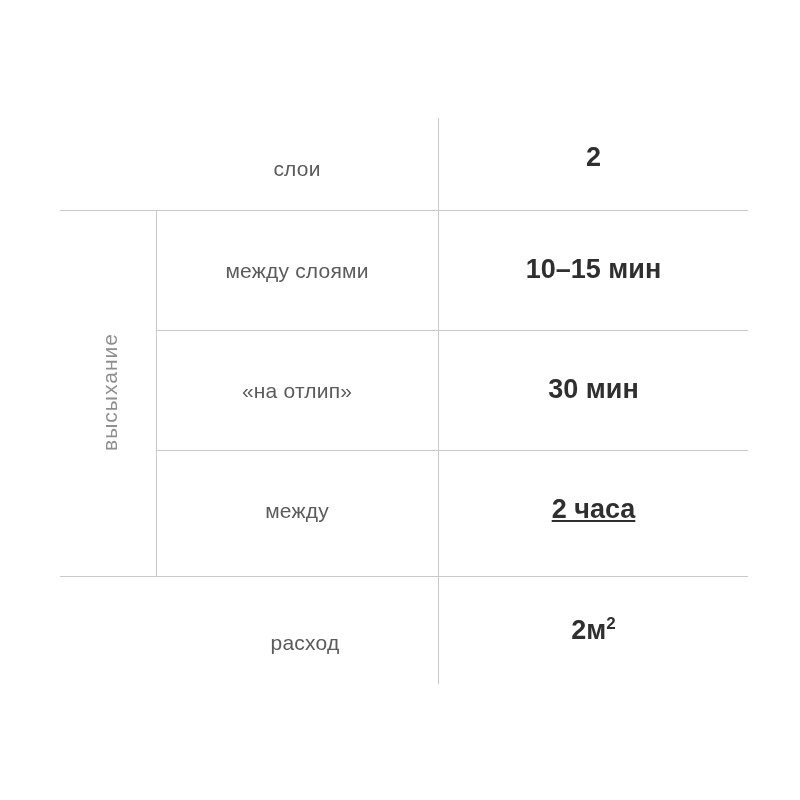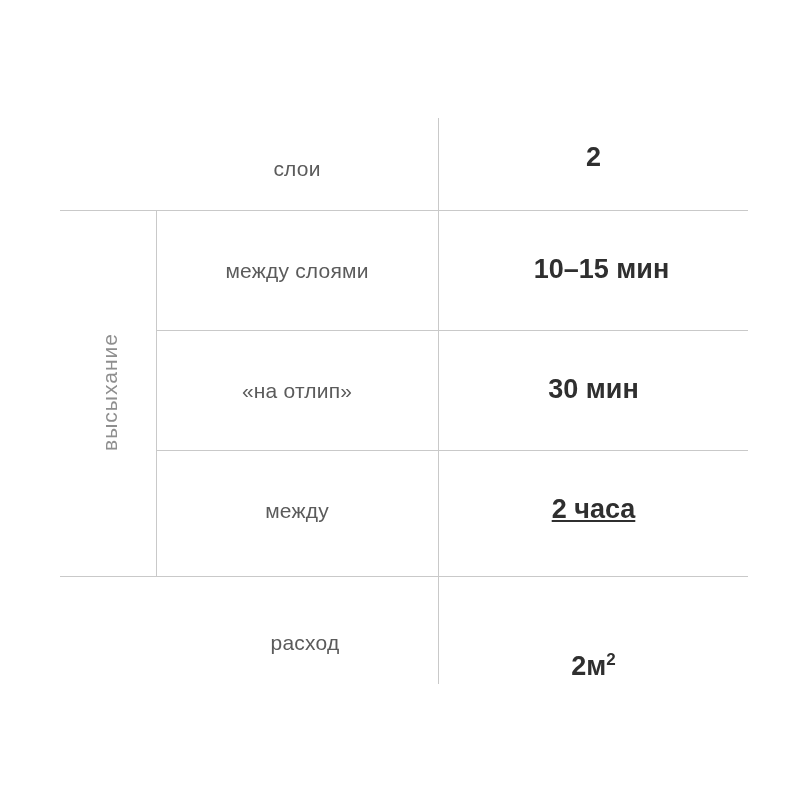--- a/index.html
+++ b/index.html
@@ -97,27 +97,27 @@
     <div class="vrule" style="left:378px; top:0px; height:566px;"></div>
 
     <div class="vrule" style="left:96px; top:92px; height:367px;"></div>
 
     <div class="group-label" style="left:-30px; top:262px; width:160px; text-align:center;">высыхание</div>
 
     <div class="cell-label" style="left:96px; top:39px; width:282px;">слои</div>
     <div class="cell-value" style="left:379px; top:24px; width:309px;">2</div>
 
     <div class="cell-label" style="left:96px; top:141px; width:282px;">между слоями</div>
-    <div class="cell-value" style="left:387px; top:136px; width:309px;">10–15 мин</div>
+    <div class="cell-value" style="left:379px; top:136px; width:309px;">10–15 мин</div>
 
     <div class="cell-label" style="left:96px; top:261px; width:282px;">«на отлип»</div>
     <div class="cell-value" style="left:379px; top:256px; width:309px;">30 мин</div>
 
     <div class="cell-label" style="left:96px; top:381px; width:282px;">между</div>
     <div class="cell-value" style="left:379px; top:376px; width:309px;text-decoration:underline;">2 часа</div>
 
     <div class="cell-label" style="left:104px; top:501px; width:282px;margin-top:12px;">расход</div>
-    <div class="cell-value" style="left:379px; top:496px; width:309px;margin-top:36px;">
+    <div class="cell-value" style="left:379px; top:496px; width:309px;">
       <span>2м</span><sup>2</sup>
     </div>
 
   </div>
 </div>
 
 </body></html>

